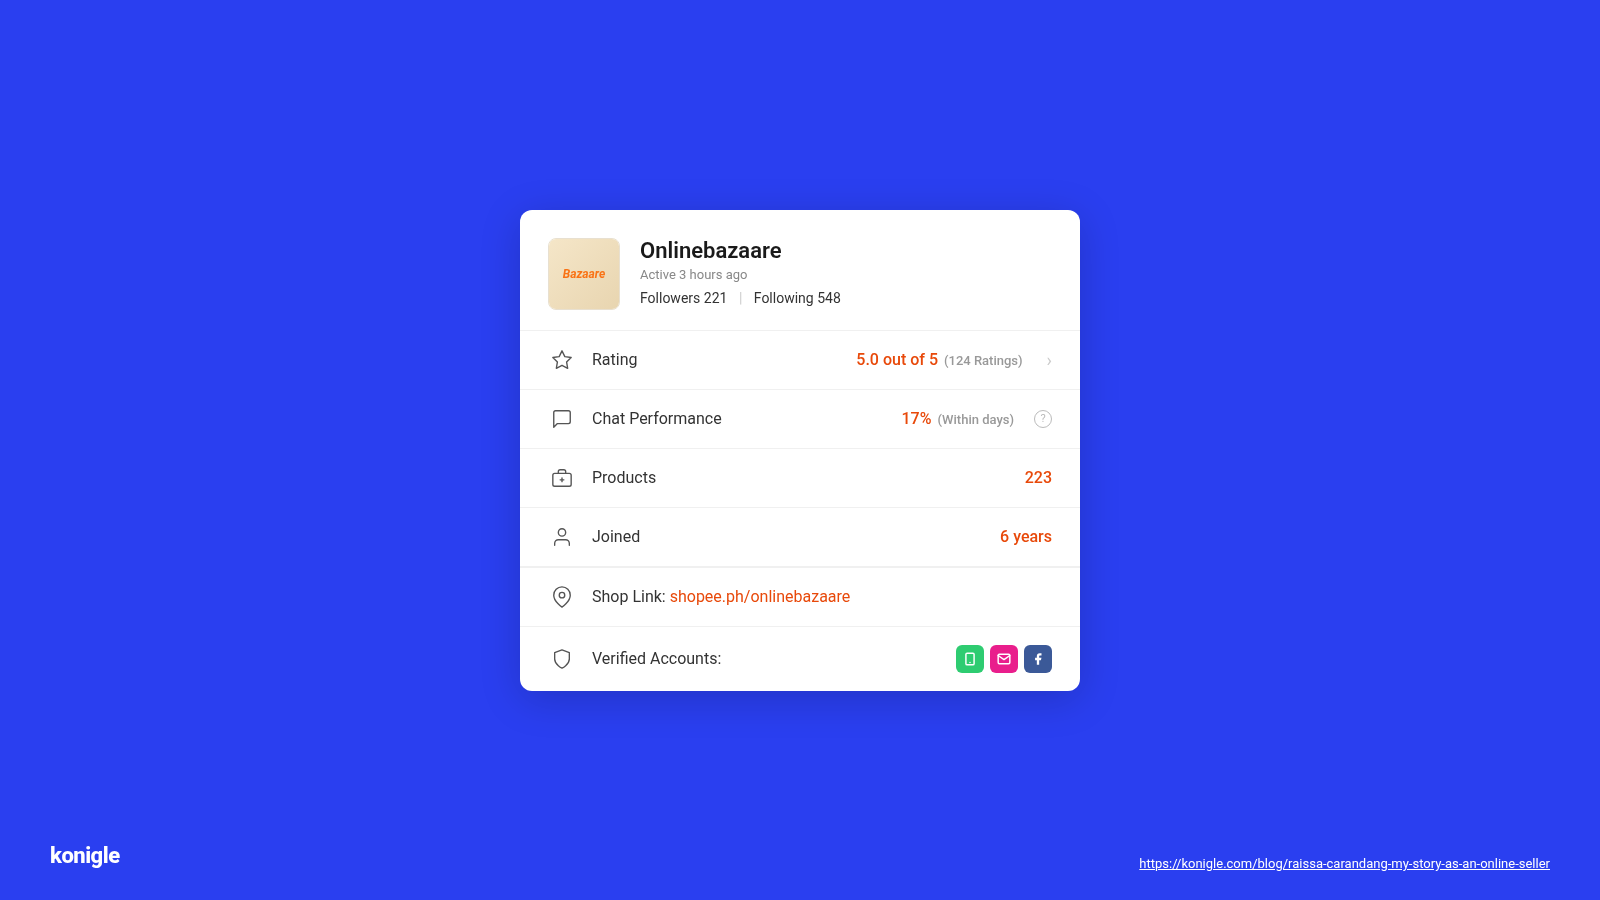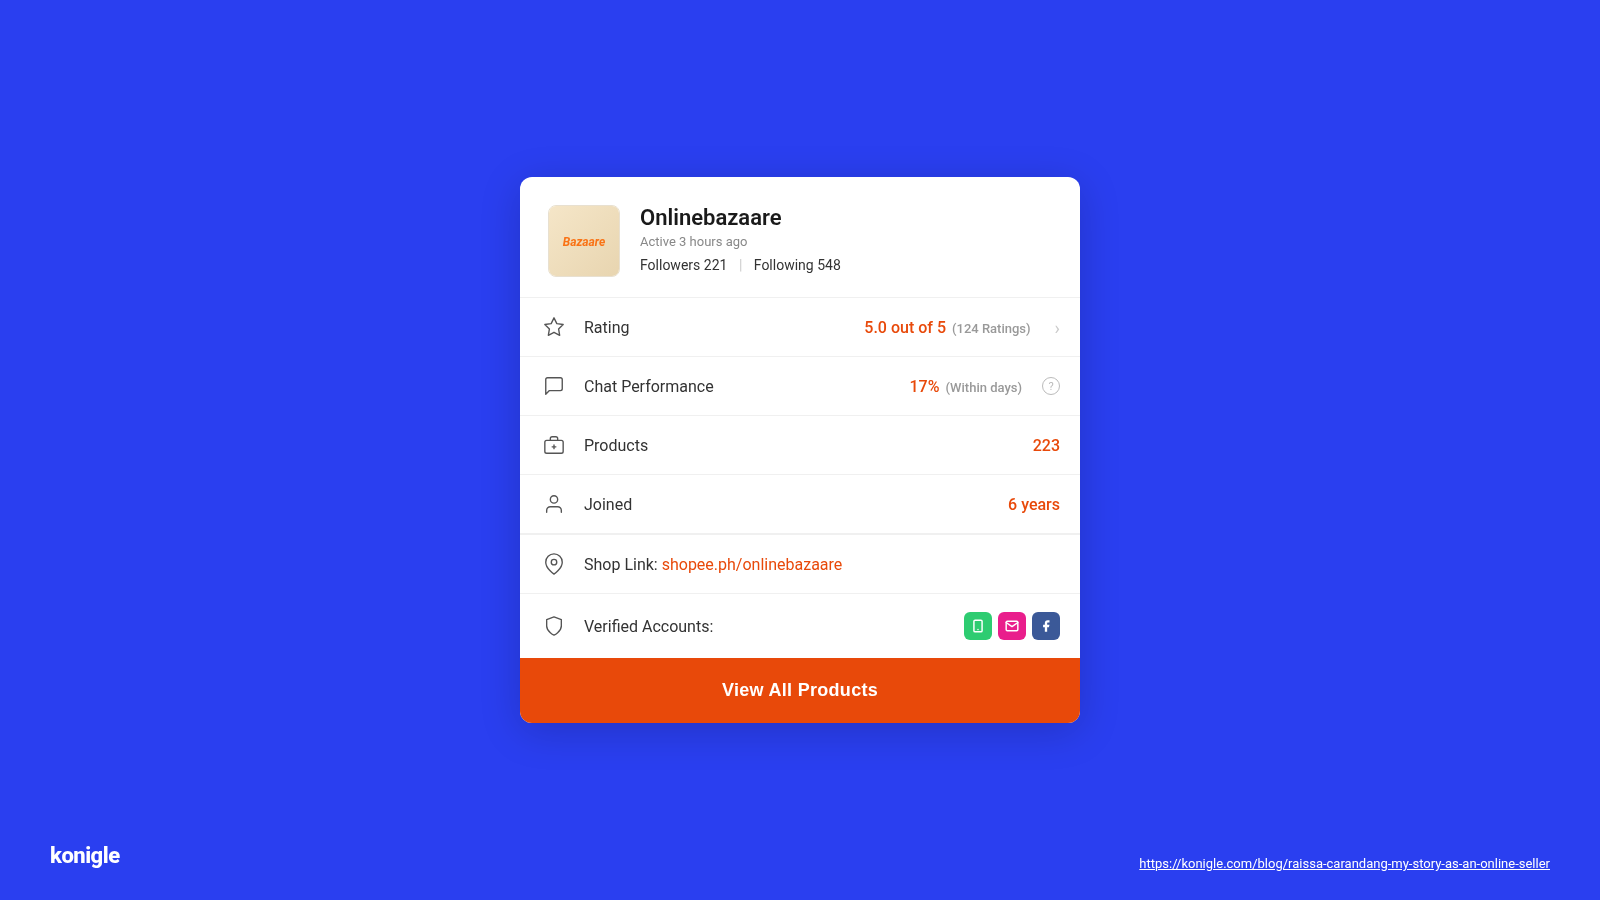--- a/index.html
+++ b/index.html
@@ -108,21 +108,21 @@
 
     .divider {
       height: 1px;
       background: #f0f0f0;
       margin: 0 0;
     }
 
     .row {
       display: flex;
       align-items: center;
-      padding: 18px 20px;
+      padding: 18px 28px;
       border-bottom: 1px solid #f0f0f0;
       gap: 16px;
     }
 
     .row:last-of-type {
       border-bottom: none;
     }
 
     .row-icon {
       width: 28px;
@@ -363,21 +363,20 @@
         </svg>
       </div>
       <div class="badge badge-blue-fb">
         <svg width="14" height="14" viewBox="0 0 24 24" fill="white">
           <path d="M18 2h-3a5 5 0 0 0-5 5v3H7v4h3v8h4v-8h3l1-4h-4V7a1 1 0 0 1 1-1h3z"></path>
         </svg>
       </div>
     </div>
   </div>
 
-  <button class="view-all-btn">View All Products</button>
 </div>
 
 <div class="bottom-left">
   <span class="konigle-logo">konigle</span>
 </div>
 
 <div class="bottom-right">
   <a class="blog-link" href="#">https://konigle.com/blog/raissa-carandang-my-story-as-an-online-seller</a>
 </div>
 

